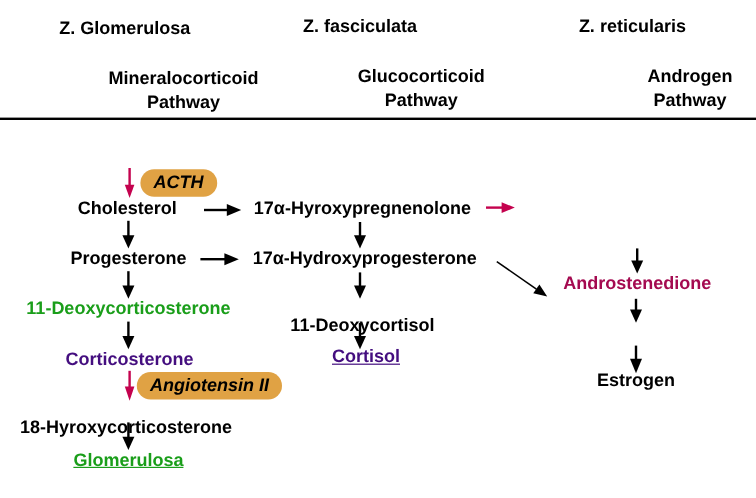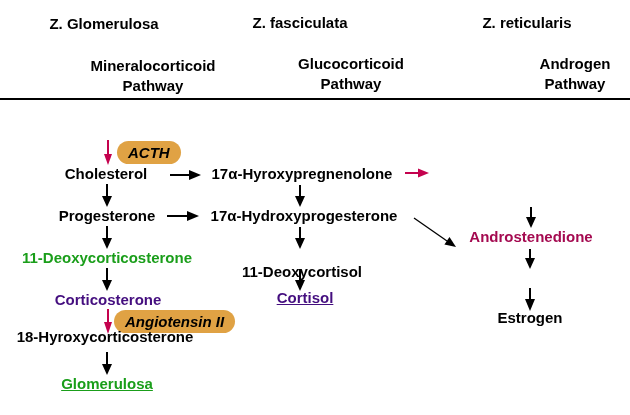--- a/index.html
+++ b/index.html
@@ -122,21 +122,21 @@
     </g>
   </svg>
 
   <div class="pill" style="left:117px; top:141px;">ACTH</div>
   <div class="pill" style="left:114px; top:310px;">Angiotensin II</div>
 
   <div class="node" style="left:106px; top:166px;">Cholesterol</div>
   <div class="node" style="left:107px; top:208px;">Progesterone</div>
   <div class="node green" style="left:107px; top:250px;">11-Deoxycorticosterone</div>
   <div class="node purple" style="left:108px; top:292px;">Corticosterone</div>
-  <div class="node" style="left:105px; top:329px;">18-Hyroxycorticosterone</div>
+  <div class="node" style="left:105px; top:349px;">18-Hyroxycorticosterone</div>
   <div class="node green underline" style="left:107px; top:376px;">Glomerulosa</div>
 
   <div class="node" style="left:302px; top:166px;">17α-Hyroxypregnenolone</div>
   <div class="node" style="left:304px; top:208px;">17α-Hydroxyprogesterone</div>
   <div class="node" style="left:302px; top:244px;margin-top:20px;">11-Deoxycortisol</div>
   <div class="node purple underline" style="left:305px; top:290px;">Cortisol</div>
 
   <div class="node crimson" style="left:531px; top:229px;">Androstenedione</div>
   <div class="node" style="left:530px; top:310px;">Estrogen</div>
 

